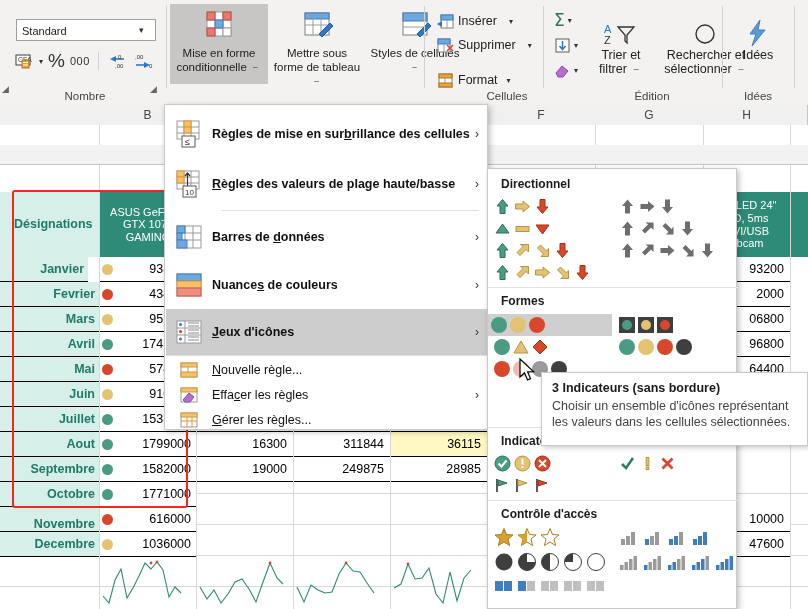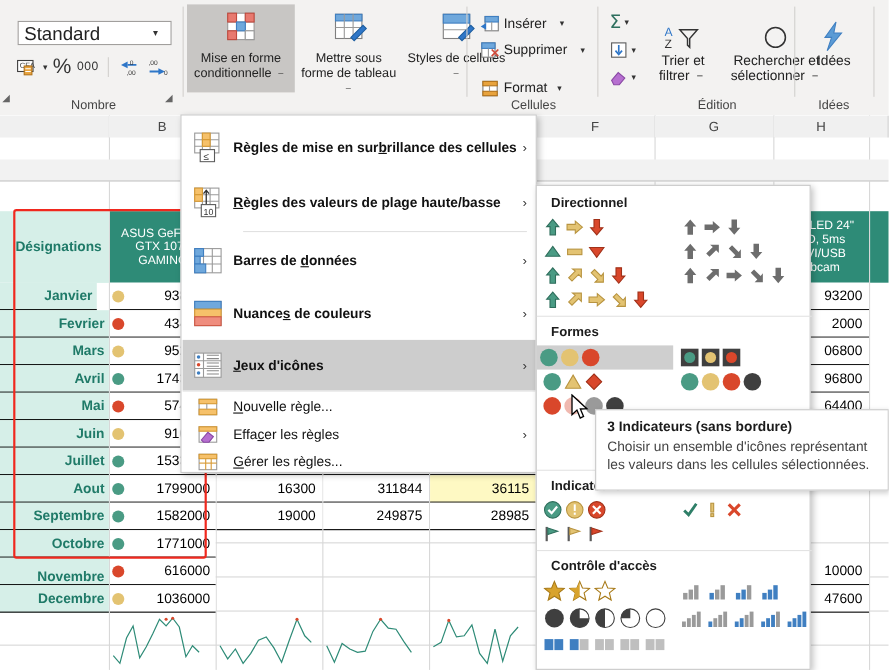--- a/index.html
+++ b/index.html
@@ -12,21 +12,21 @@
 
   
   #ribbon { position:absolute; left:0; top:0; width:808px; height:105px; background:#f3f2f1; }
   #ribbon-inner { position:absolute; inset:0; }
   .grp-sep { position:absolute; top:6px; width:1px; height:82px; background:#d2d0ce; }
   .grp-label { position:absolute; bottom:3px; font-size:11.5px; color:#444; text-align:center; }
 
   
   .numfmt-select {
     position:absolute; left:16px; top:19px; width:140px; height:22px;
-    border:1px solid #a19f9d; background:#fff; font-size:17px; color:#222;
+    border:1px solid #a19f9d; background:#fff; font-size:11px; color:#222;
     padding:2px 18px 0 5px; line-height:18px;
   }
   .numfmt-caret { position:absolute; left:139px; top:25px; font-size:9px; color:#333; }
   .numrow { position:absolute; left:14px; top:48px; height:26px; display:flex; align-items:center; gap:5px; }
   .mini-ico { display:inline-flex; align-items:center; justify-content:center; height:24px; }
   .caret-s { font-size:8px; color:#333; }
   .dlg-launch { position:absolute; font-size:9px; color:#666; }
 
   
   .bigbtn {
@@ -233,21 +233,21 @@
     <div class="smallbtn" style="left:436px; top:68px;">
       <svg width="18" height="17" viewBox="0 0 18 17">
         <rect x="3" y="2" width="13" height="13" fill="#fff" stroke="#7f7f7f"></rect>
         <rect x="3" y="2" width="13" height="4" fill="#e8a33d" stroke="#b3741c"></rect>
         <rect x="3" y="11" width="13" height="4" fill="#e8a33d" stroke="#b3741c"></rect>
         <line x1="9" y1="6" x2="9" y2="11" stroke="#9a9a9a"></line>
       </svg>
       <span>Format</span>
       <span class="caret-s" style="margin-left:5px;">▾</span>
     </div>
-    <div class="grp-label" style="left:430px; width:110px;margin-top:31px;">Cellules</div>
+    <div class="grp-label" style="left:452px; width:110px;margin-top:31px;">Cellules</div>
     <div class="grp-sep" style="left:543px;"></div>
 
     <div class="edit-stack" style="left:554px; top:8px;">
       <span style="font-size:17px;color:#2e6f5e;font-family:'DejaVu Sans',sans-serif;">Σ</span>
       <span class="caret-s">▾</span>
     </div>
     <div class="edit-stack" style="left:554px; top:33px;">
       <svg width="17" height="17" viewBox="0 0 17 17">
         <rect x="2" y="2" width="13" height="13" fill="#fff" stroke="#5b5b5b"></rect>
         <path d="M8.5 4 L8.5 11 M5.5 9 L8.5 12.5 L11.5 9" stroke="#2e76c8" stroke-width="1.5" fill="none"></path>

